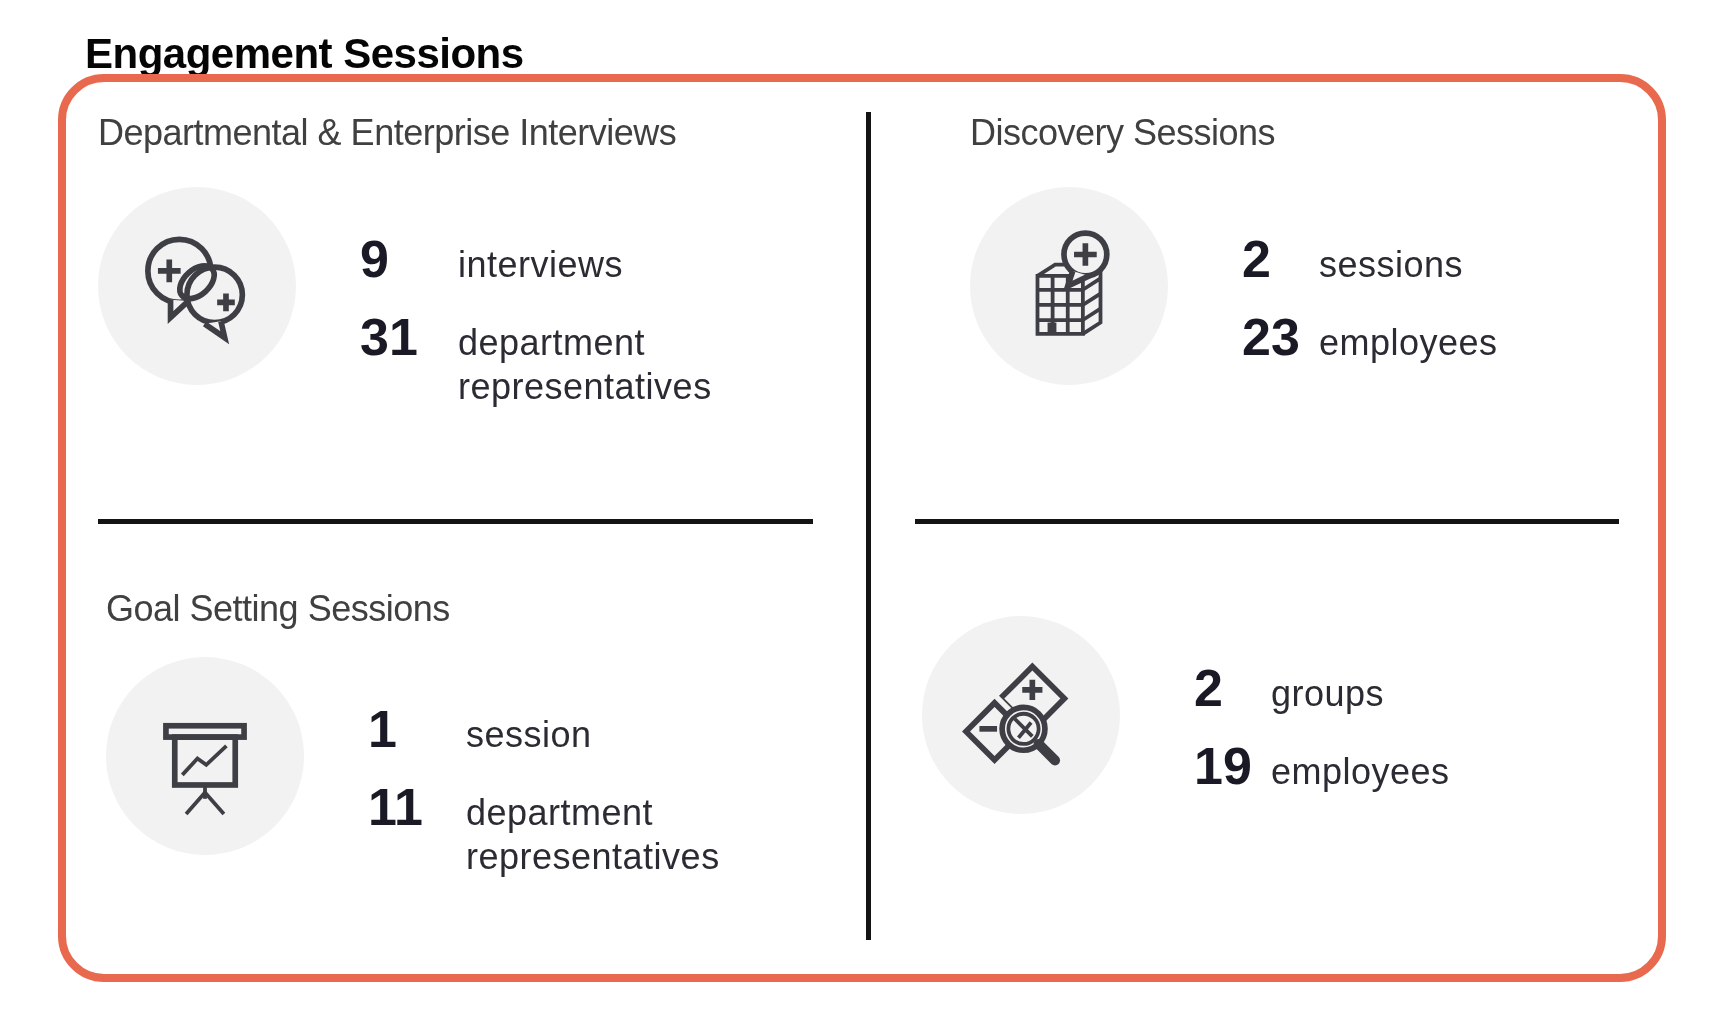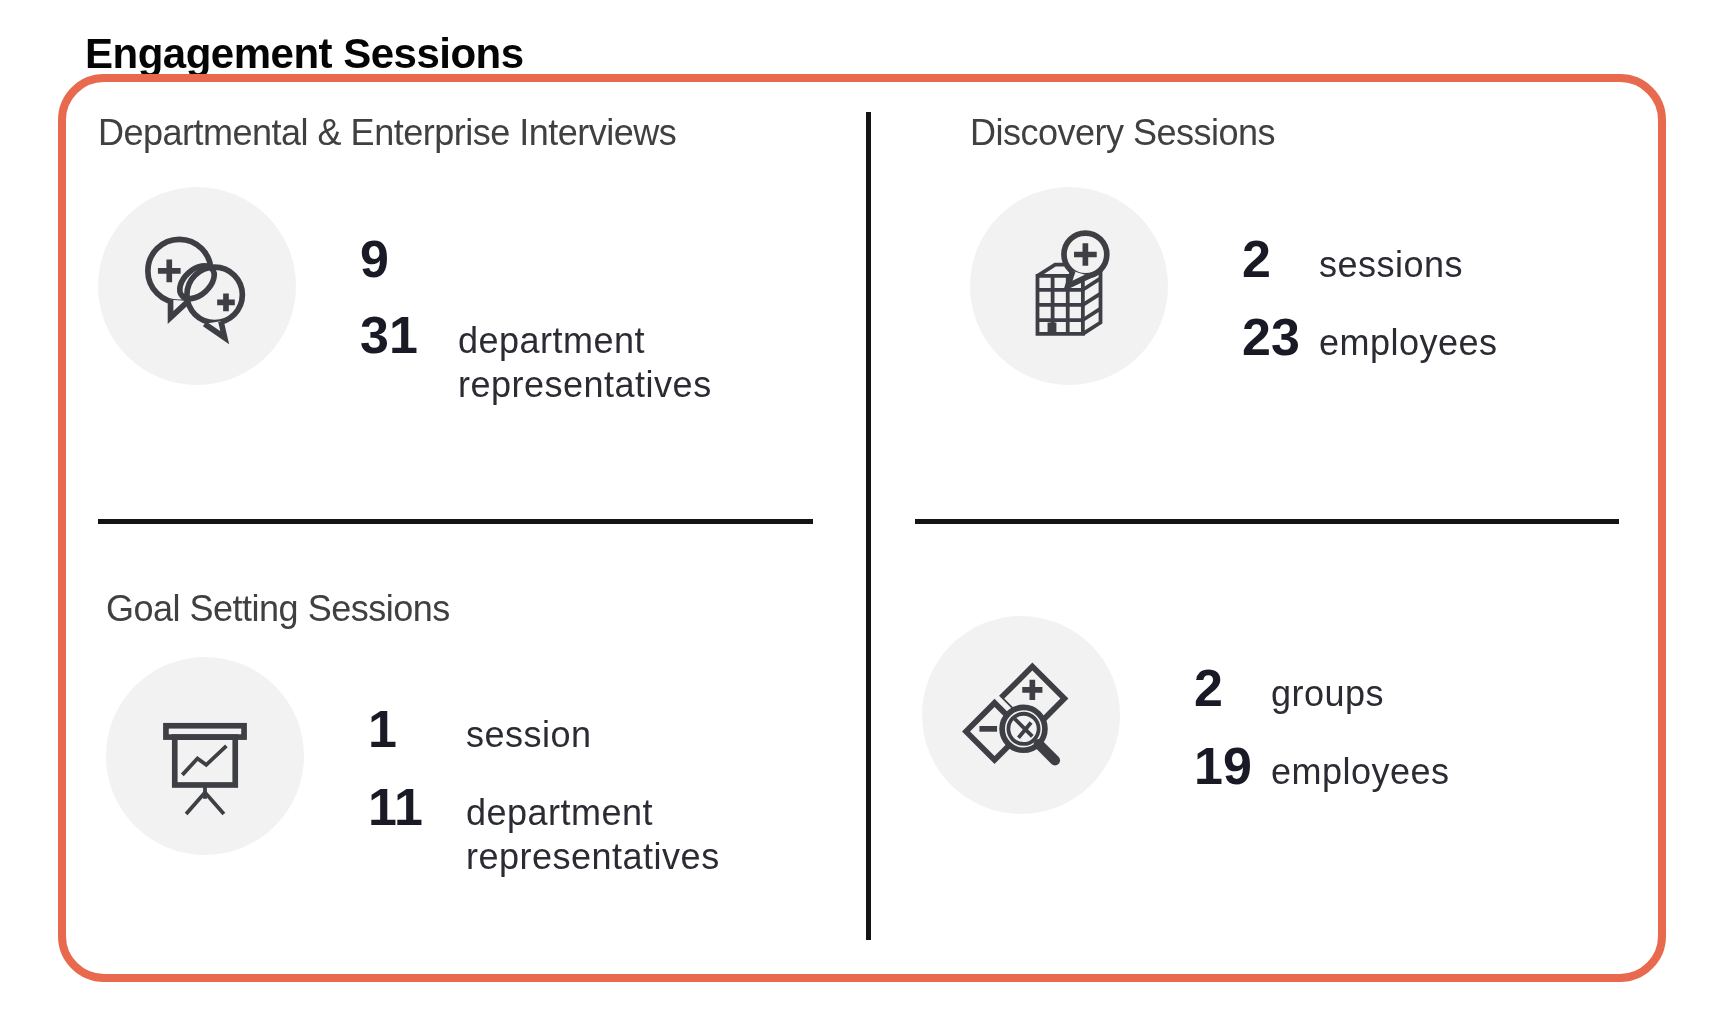--- a/index.html
+++ b/index.html
@@ -130,20 +130,21 @@
           <path class="ic" d="M19 38 H37 M28 29 V47"></path>
           <circle class="ic ic-bg" cx="64" cy="57" r="22"></circle>
           <path class="ic ic-bg" d="M69 78 L72 91 L56 80"></path>
           <path class="ic" d="M66 63 H80 M73 56 V70"></path>
           <ellipse class="ic" cx="50" cy="47" rx="16" ry="10" transform="rotate(-42 50 47)" fill="url(#hatch)"></ellipse>
         </svg>
       </div>
       <div class="stats">
         <div class="stat-row">
           <div class="stat-value">9</div>
+          <div class="stat-label">interviews</div>
         </div>
         <div class="stat-row">
           <div class="stat-value">31</div>
           <div class="stat-label">department representatives</div>
         </div>
       </div>
     </div>
   </div>
 
   <div class="quadrant q2">

